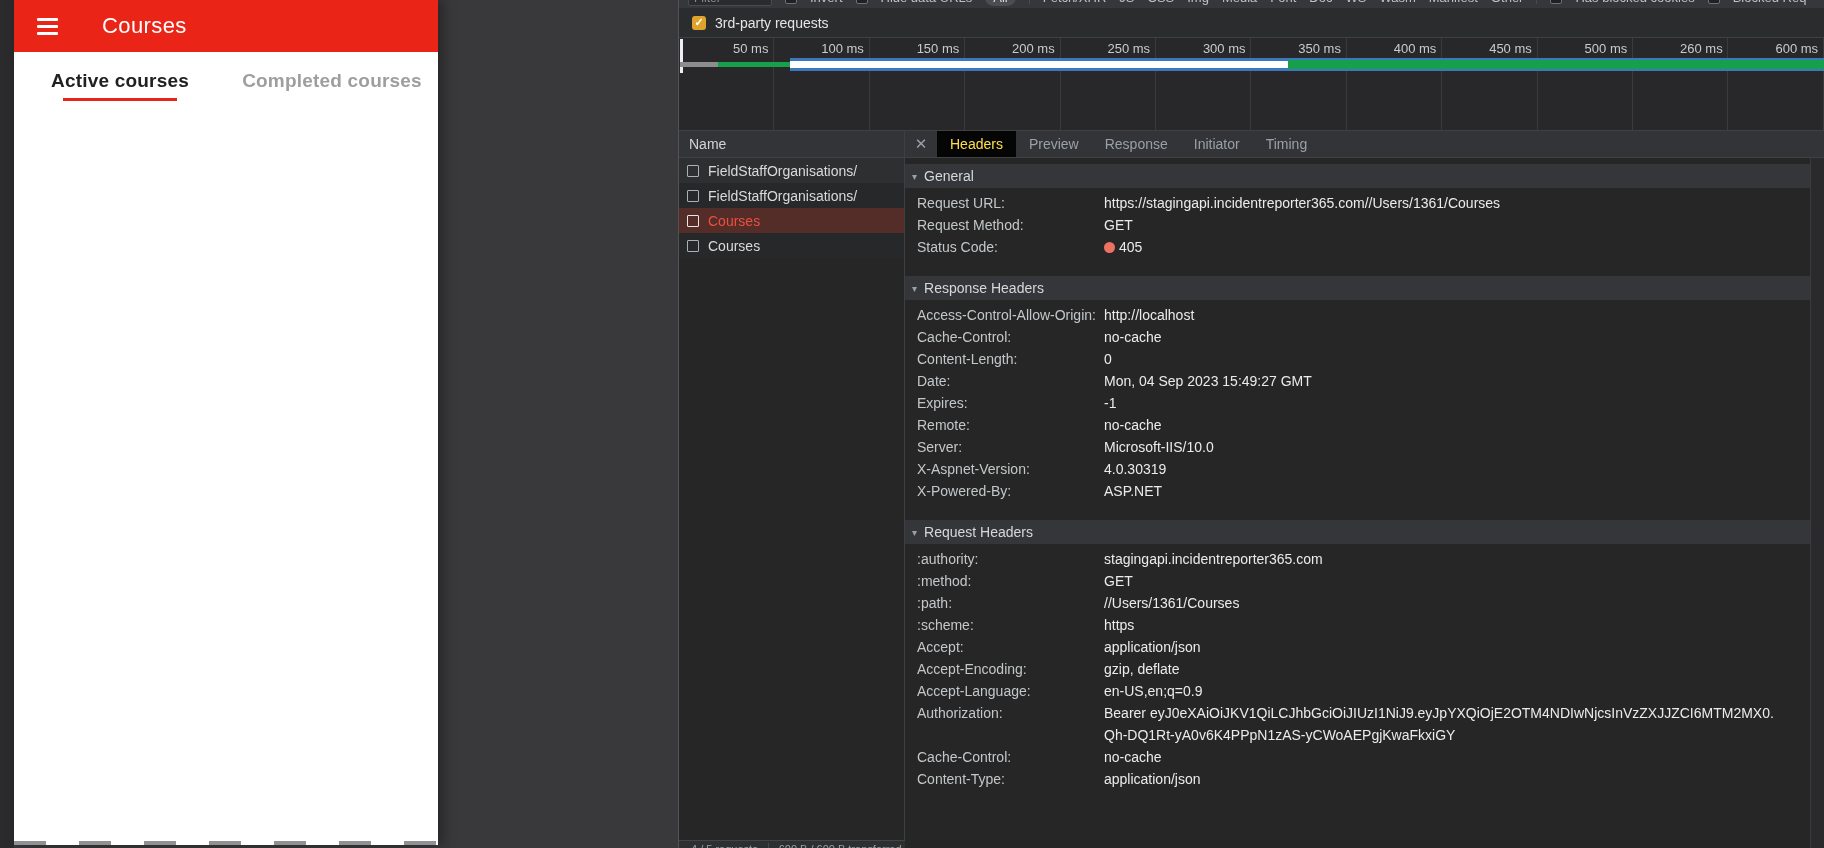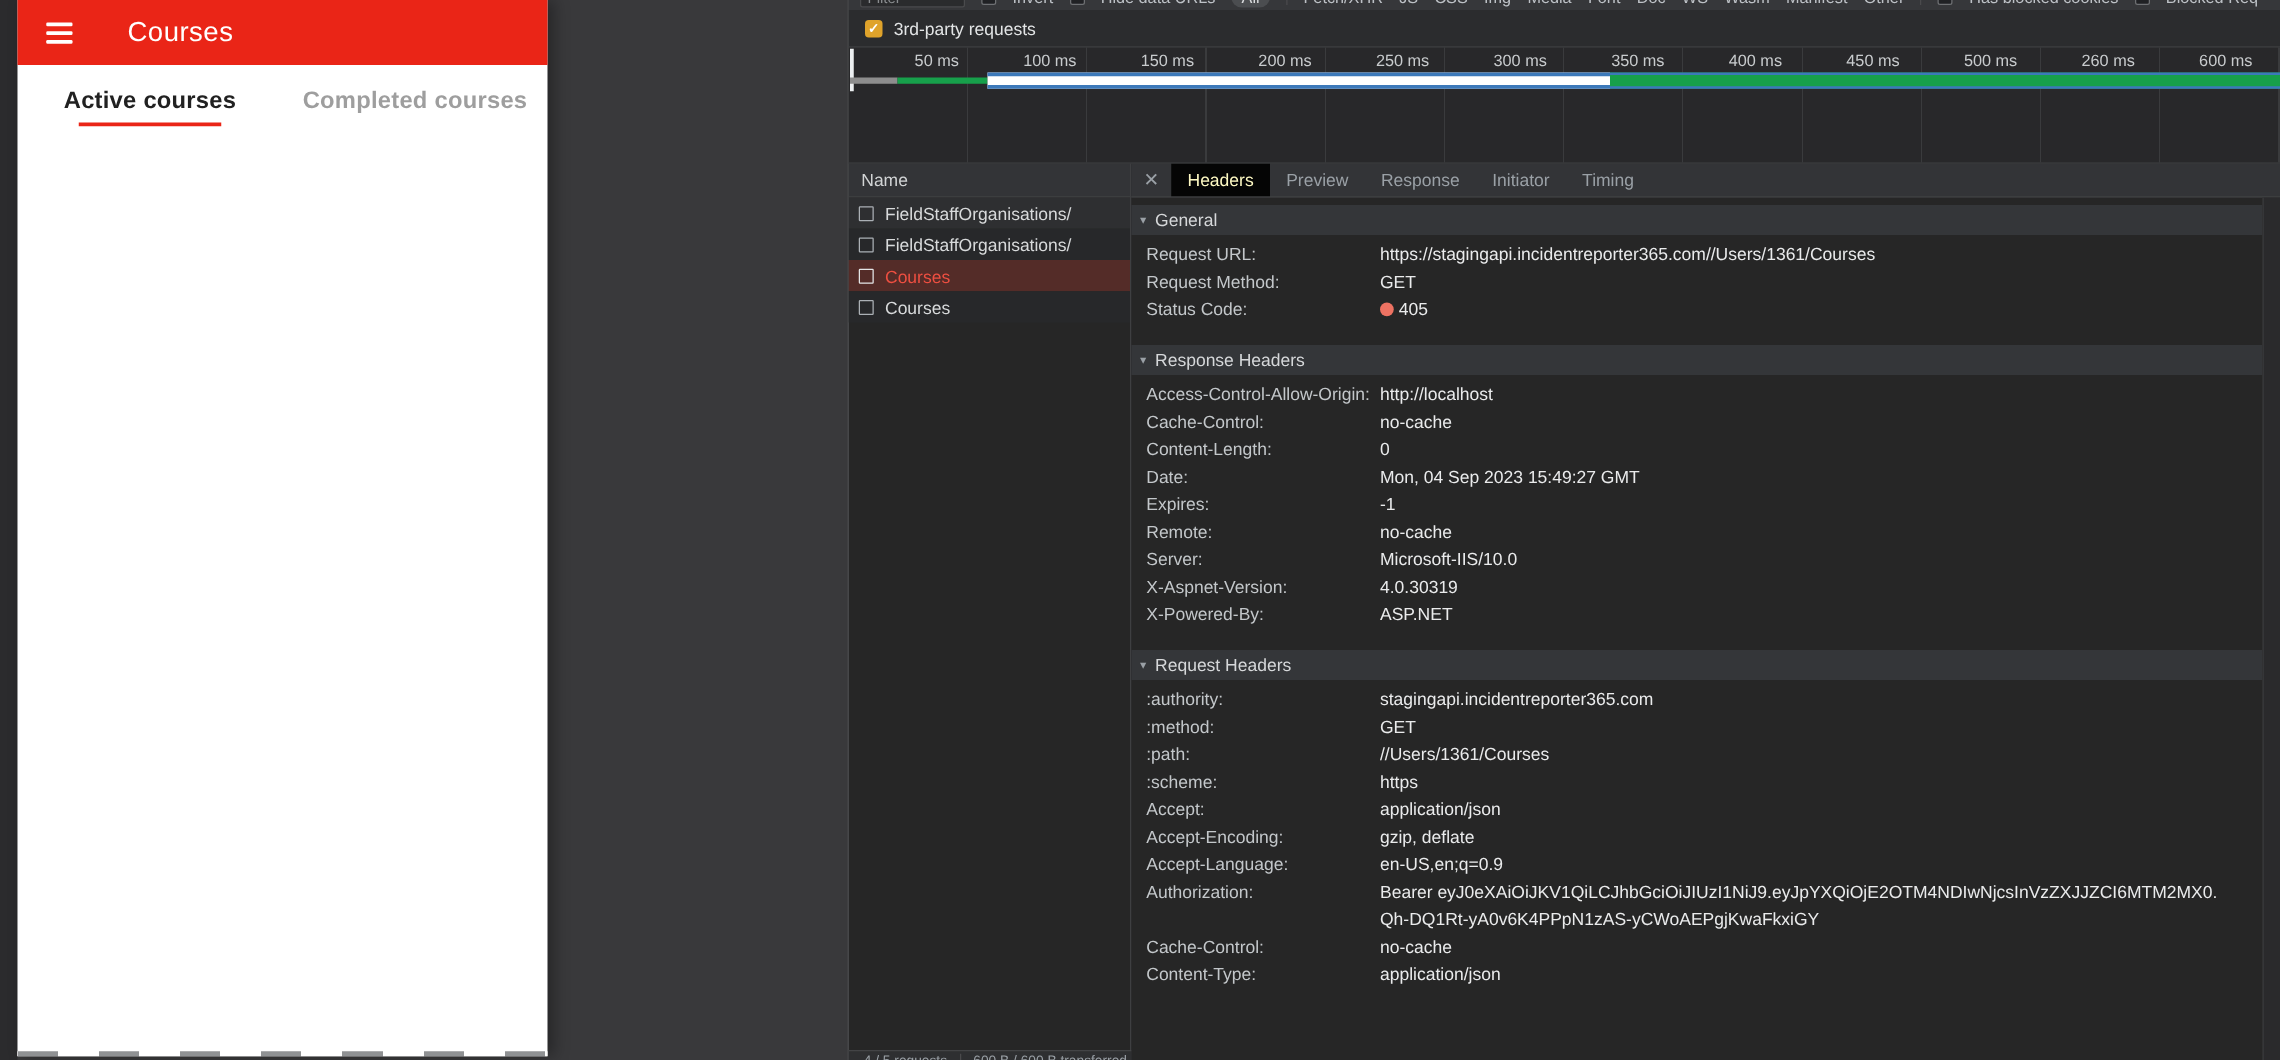--- a/index.html
+++ b/index.html
@@ -47,21 +47,21 @@
             display:flex; align-items:center; padding-left:13px; }
   .tp-check { width:14px; height:14px; background:#dfa32b; border-radius:3px; color:#fff;
               font-size:11px; font-weight:700; display:flex; align-items:center; justify-content:center; cursor:pointer; }
   .tp-label { margin-left:9px; font-size:14px; color:#e3e5e6; }
 
   
   .timeline { position:absolute; top:37px; left:0; right:0; height:94px; background:#28282a;
               border-top:1px solid #3f4042; border-bottom:1px solid #3f4042; }
   .grid { position:absolute; inset:0;
           background:repeating-linear-gradient(90deg, transparent 0 94.4px, #3a3b3d 94.4px 95.4px); }
-  .ticks { position:absolute; top:0; left:0; right:16px; height:20px; display:flex; }
+  .ticks { position:absolute; top:0; left:0; right:0; height:20px; display:flex; }
   .tick { flex:1; display:flex; align-items:center; justify-content:flex-end; padding-right:6px;
           font-size:13px; color:#c8cbcd; }
   .cursor { position:absolute; left:1px; top:1px; width:3px; height:34px; background:#eceff1; }
   .overview { position:absolute; top:20px; left:0; right:0; height:13px; }
   .seg-gray  { position:absolute; left:1px;  width:38px;  top:4px; height:5px; background:#8d8d8d; }
   .seg-green1{ position:absolute; left:39px; width:72px;  top:4px; height:5px; background:#17a04b; }
   .ov-window { position:absolute; left:111px; width:498px; top:0; height:13px; background:#ffffff;
                border-top:3px solid #3c79ba; border-bottom:3px solid #3c79ba; cursor:ew-resize; }
   .seg-green2{ position:absolute; left:609px; right:0; top:0; height:13px; background:#17a04b;
                border-top:2px solid #3c79ba; border-bottom:2px solid #3c79ba; }
@@ -78,21 +78,21 @@
   .rcb { width:12px; height:12px; border:1.5px solid #abb0b5; border-radius:1px; flex:none; background:transparent; }
   .req-row.selected .rcb { border-color:#e4e6e7; }
   .col-divider { position:absolute; left:225px; top:131px; bottom:0; width:1px; background:#3e3f41; }
 
   
   .details { position:absolute; left:226px; top:131px; right:0; bottom:0; }
   .dtabs { height:27px; background:#333437; border-bottom:1px solid #404143; display:flex;
            align-items:stretch; font-size:14px; color:#9aa0a6; }
   .x-close { width:32px; display:flex; align-items:center; justify-content:center; font-size:15px; cursor:pointer; }
   .dtab { display:flex; align-items:center; padding:0 13px; cursor:pointer; }
-  .dtab.active { background:#050505; color:#fef9c3; }
+  .dtab.active { background:#050505; color:#fde047; }
   .dcontent { position:absolute; top:27px; left:0; right:14px; bottom:0; overflow:hidden; }
   .scrolltrack { position:absolute; right:0; top:27px; width:14px; bottom:0; background:#2a2a2c;
                  border-left:1px solid #3a3b3d; cursor:pointer; }
   .sec-h { height:24px; background:#343639; display:flex; align-items:center; gap:7px;
            padding-left:7px; font-size:14px; font-weight:500; color:#d6d8da; margin-top:12px; cursor:pointer; }
   .section:first-child .sec-h { margin-top:6px; }
   .tri { color:#9aa0a6; font-size:10px; }
   .rows { padding-top:4px; padding-bottom:6px; }
   .kv { display:flex; line-height:22px; padding-left:12px; font-size:14px; }
   .kv .k { width:187px; flex:none; color:#c3c7ca; white-space:nowrap; }

